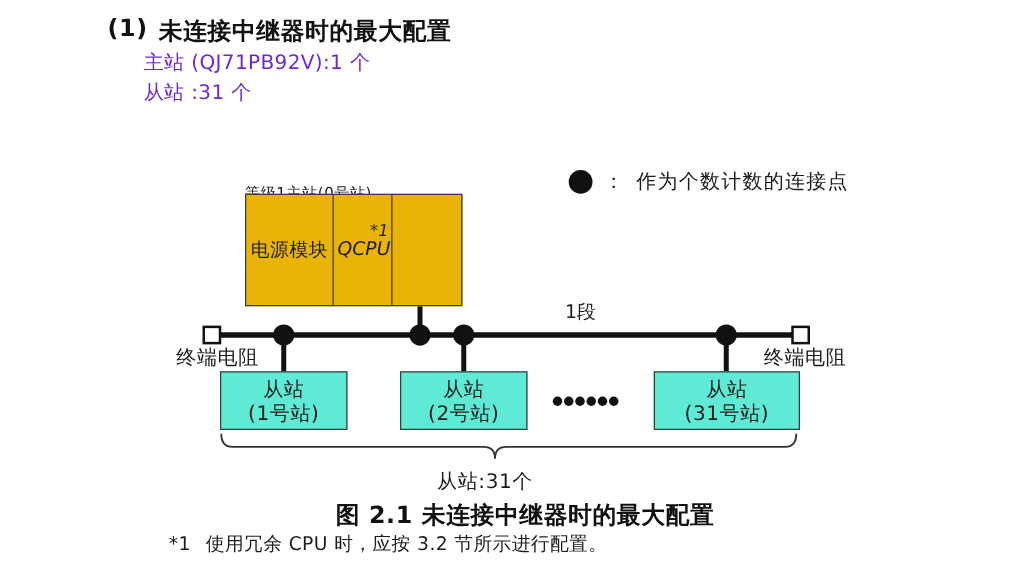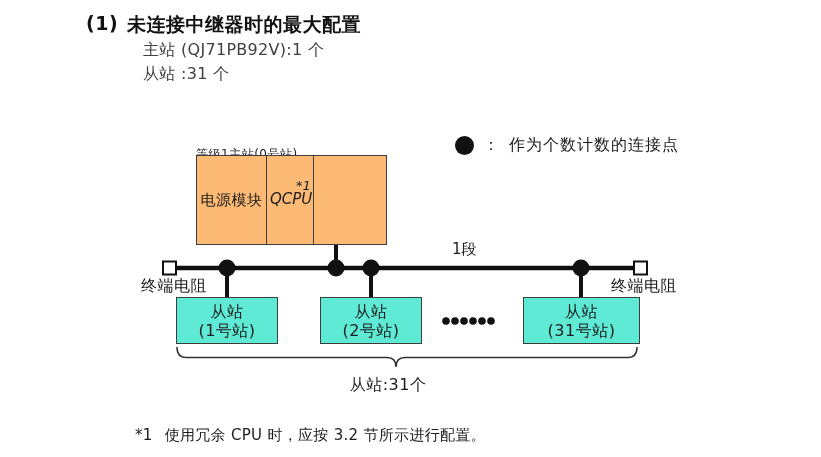--- a/index.html
+++ b/index.html
@@ -14,32 +14,32 @@
   .abs{position:absolute;}
   
   .heading{
     left:86px;top:12px;
     display:flex;gap:9px;
     font-size:19px;font-weight:bold;color:#111;
     letter-spacing:0.5px;white-space:nowrap;
   }
   .spec-line{
     left:115px;
-    font-size:16px;color:#404040;white-space:nowrap;letter-spacing:0.3px;margin-left:28px;
+    font-size:16px;color:#6d28d9;white-space:nowrap;letter-spacing:0.3px;
   }
   
   svg.gfx{left:0;top:0;width:821px;height:457px;}
   
   .master-label{
     left:196px;top:146px;
     font-size:12px;white-space:nowrap;letter-spacing:0.5px;
   }
   .master-box{
-    left:196px;top:155px;width:191px;height:90px;
-    border:1.4px solid #3d3d3d;background:#fdba74;
+    left:196px;top:155px;width:174px;height:90px;
+    border:1.4px solid #3d3d3d;background:#eab308;
     display:flex;box-sizing:border-box;
   }
   .m-cell{box-sizing:border-box;height:100%;}
   .m-cell.power{
     width:70px;border-right:1.4px solid #3d3d3d;
     display:flex;align-items:center;justify-content:center;
     font-size:15px;letter-spacing:0.5px;
   }
   .m-cell.qcpu{
     width:47px;border-right:1.4px solid #3d3d3d;
@@ -154,19 +154,20 @@
     <span>从站</span>
     <span>(2号站)</span>
   </div>
   <div class="abs slave-box" style="left:523px;width:117px">
     <span>从站</span>
     <span>(31号站)</span>
   </div>
 
   <div class="abs brace-label">从站:31个</div>
 
+  <div class="abs caption">图 2.1 未连接中继器时的最大配置</div>
 
   <div class="abs footnote">
     <span>*1</span>
     <span>使用冗余 CPU 时，应按 3.2 节所示进行配置。</span>
   </div>
 
 </div>
 
 </body></html>

